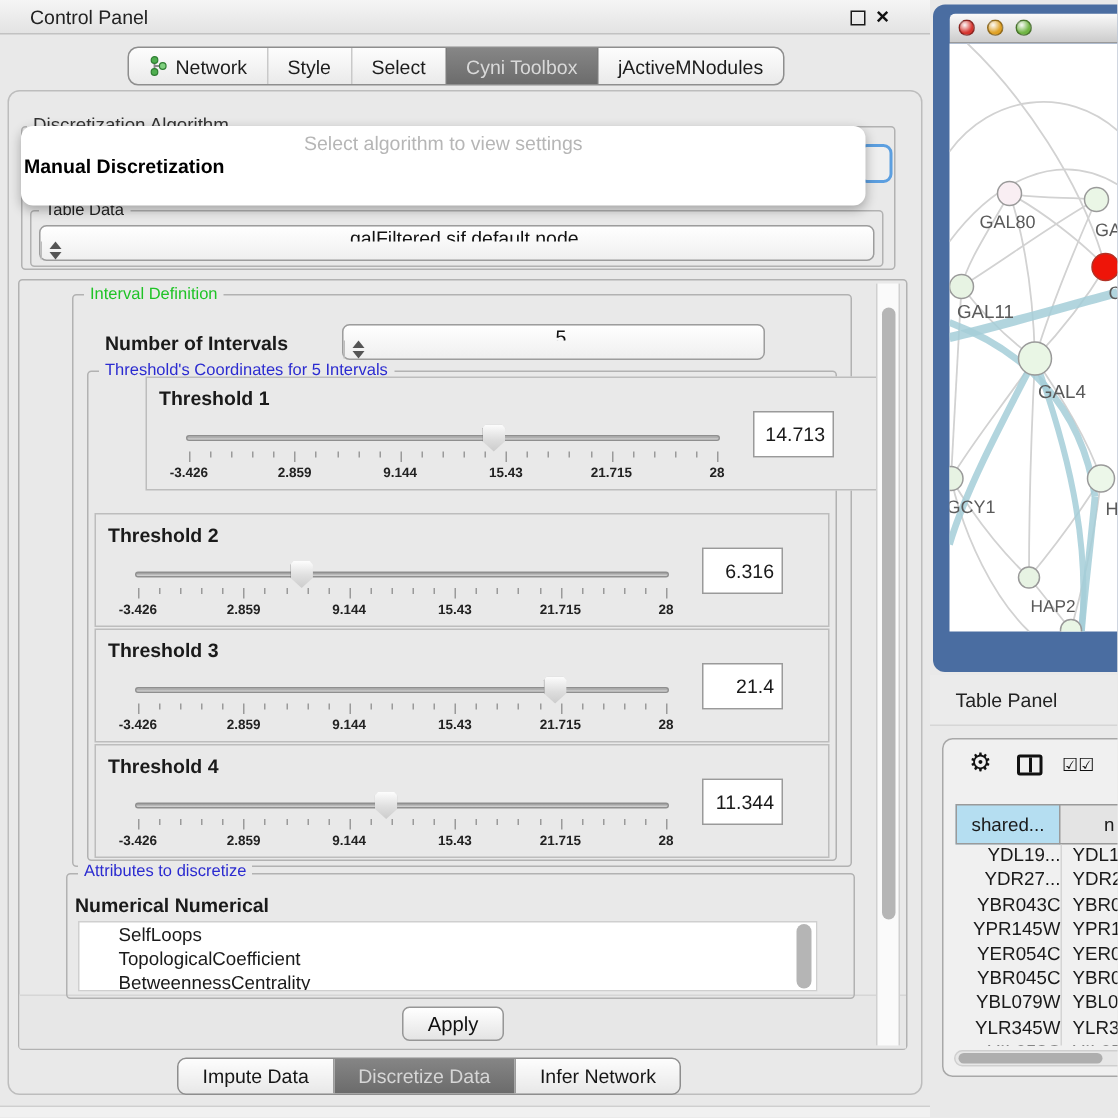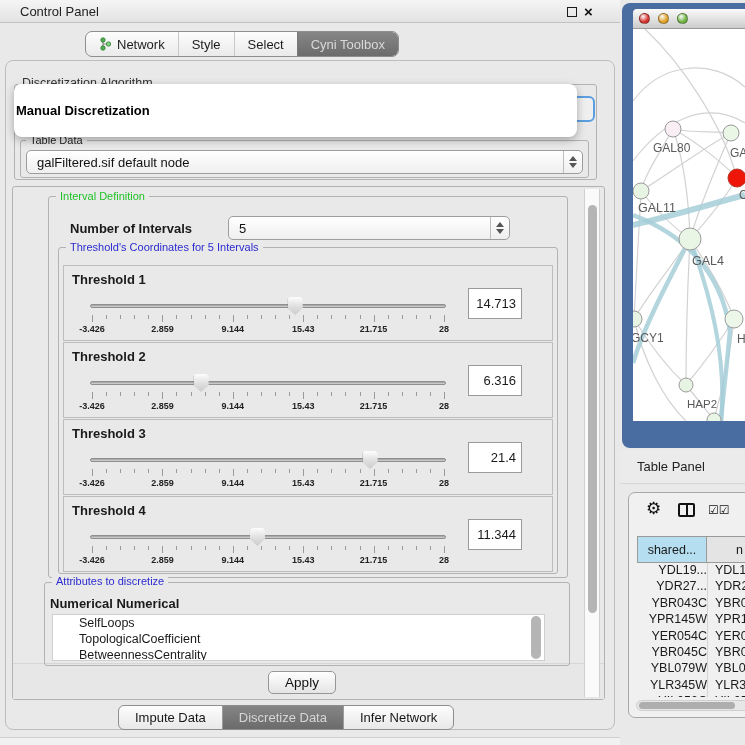--- a/index.html
+++ b/index.html
@@ -24,21 +24,21 @@
   .group { position:absolute; border:1px solid #b2b2b2; border-radius:3px; }
   .group-label { position:absolute; font-size:11px; background:#e9e9e9; padding:0 4px; white-space:nowrap; }
   .green { color:#1fc326; } .blue { color:#2b2bd0; }
 
   .content-panel { left:5px; top:60px; width:610px; height:670px; border:1px solid #bdbdbd; border-radius:8px; }
 
   .clip-label { left:18px; top:76px; font-size:12.5px; color:#333; background:#e9e9e9; padding:0 4px; z-index:3; }
   .combo-fragment { left:572px; top:96px; width:23px; height:26px; border:2px solid #5c9fe0; border-radius:6px; background:#efefef; z-index:2; }
 
   
-  .combo { position:absolute; background:linear-gradient(#ffffff,#efefef); border:1px solid #9d9d9d; border-radius:5px; display:flex; align-items:center; }
+  .combo { position:absolute; background:linear-gradient(#ffffff,#efefef); border:1px solid #9d9d9d; border-radius:5px; display:flex; align-items:center;flex-direction:column; }
   .combo-text { flex:1; font-size:13px; padding-left:10px; color:#111; white-space:nowrap; overflow:hidden; }
   .stepper { width:19px; align-self:stretch; border-left:1px solid #bdbdbd; display:flex; flex-direction:column; align-items:center; justify-content:center; gap:2px; }
   .tri-up { width:0; height:0; border-left:4px solid transparent; border-right:4px solid transparent; border-bottom:5px solid #555; }
   .tri-dn { width:0; height:0; border-left:4px solid transparent; border-right:4px solid transparent; border-top:5px solid #555; }
 
   
   .threshold-box { position:absolute; left:63px; width:490px; height:76px; border:1px solid #bdbdbd; background:#e9e9e9; }
   .thr-title { position:absolute; left:8px; top:6px; font-size:13px; font-weight:bold; }
   .slider-wrap { position:absolute; left:26px; top:30px; width:358px; height:42px; }
   .slider-track { position:absolute; left:0; top:8px; width:356px; height:4px; background:linear-gradient(#9b9b9b,#d8d8d8); border:1px solid #8f8f8f; border-radius:3px; }
@@ -122,20 +122,23 @@
   </div>
   <div class="tab">
       <span>Style</span>
     </div>
   <div class="tab">
       <span>Select</span>
     </div>
   <div class="tab selected">
       <span>Cyni Toolbox</span>
     </div>
+  <div class="tab">
+      <span>jActiveMNodules</span>
+    </div>
 </div>
 
 <div class="abs content-panel"></div>
 
 <div class="group" style="left:14px; top:84px; width:583px; height:96px;"></div>
 <div class="abs clip-label">Discretization Algorithm</div>
 <div class="abs combo-fragment"></div>
 
 <div class="group" style="left:20px; top:140px; width:569px; height:38px;"></div>
 <span class="group-label" style="left:26px; top:134px; color:#222;">Table Data</span>
@@ -158,21 +161,21 @@
   <span class="combo-text">5</span>
   <span class="stepper">
       <span class="tri-up"></span>
       <span class="tri-dn"></span>
     </span>
 </div>
 
 <div class="group" style="left:58px; top:247px; width:500px; height:327px;"></div>
 <span class="group-label blue" style="left:66px; top:241px;">Threshold's Coordinates for 5 Intervals</span>
 <div id="thresholds">
-    <div class="threshold-box" style="top: 265px;">
+    <div class="threshold-box" style="top: 251px; margin-left: 34px;">
       <div class="thr-title">Threshold 1</div>
       <div class="slider-wrap">
         <div class="slider-track"></div>
         <div class="slider-rail">
           <div class="tick" style="left: 0%; height: 7px;"></div>
           <div class="tick" style="left: 4%; height: 4px;"></div>
           <div class="tick" style="left: 8%; height: 4px;"></div>
           <div class="tick" style="left: 12%; height: 4px;"></div>
           <div class="tick" style="left: 16%; height: 4px;"></div>
           <div class="tick" style="left: 20%; height: 7px;"></div>
@@ -358,20 +361,21 @@
   <div class="btab selected">
       <span>Discretize Data</span>
     </div>
   <div class="btab">
       <span>Infer Network</span>
     </div>
 </div>
 <div class="abs bottom-strip"></div>
 
 <div class="abs popup">
+  <div class="popup-placeholder">Select algorithm to view settings</div>
   <div class="popup-opt" style="top:19px; font-weight:bold;">Manual Discretization</div>
 </div>
 
 <div class="abs net-window"></div>
 <div class="abs net-titlebar">
   <div class="light" id="light-close" style="left: 6px; background: radial-gradient(circle at 35% 30%, rgba(255, 255, 255, 0.85), rgb(214, 53, 47) 60%); border: 1px solid rgba(0, 0, 0, 0.35);"></div>
   <div class="light" id="light-min" style="left: 25px; background: radial-gradient(circle at 35% 30%, rgba(255, 255, 255, 0.85), rgb(223, 161, 37) 60%); border: 1px solid rgba(0, 0, 0, 0.35);"></div>
   <div class="light" id="light-max" style="left: 44px; background: radial-gradient(circle at 35% 30%, rgba(255, 255, 255, 0.85), rgb(111, 180, 66) 60%); border: 1px solid rgba(0, 0, 0, 0.35);"></div>
 </div>
 <div class="abs net-canvas">

